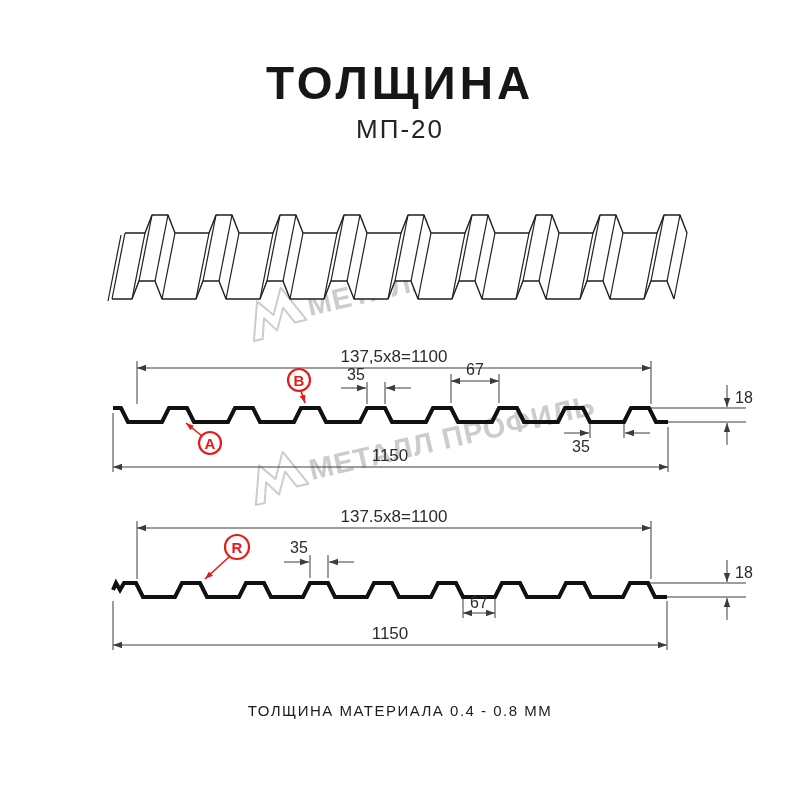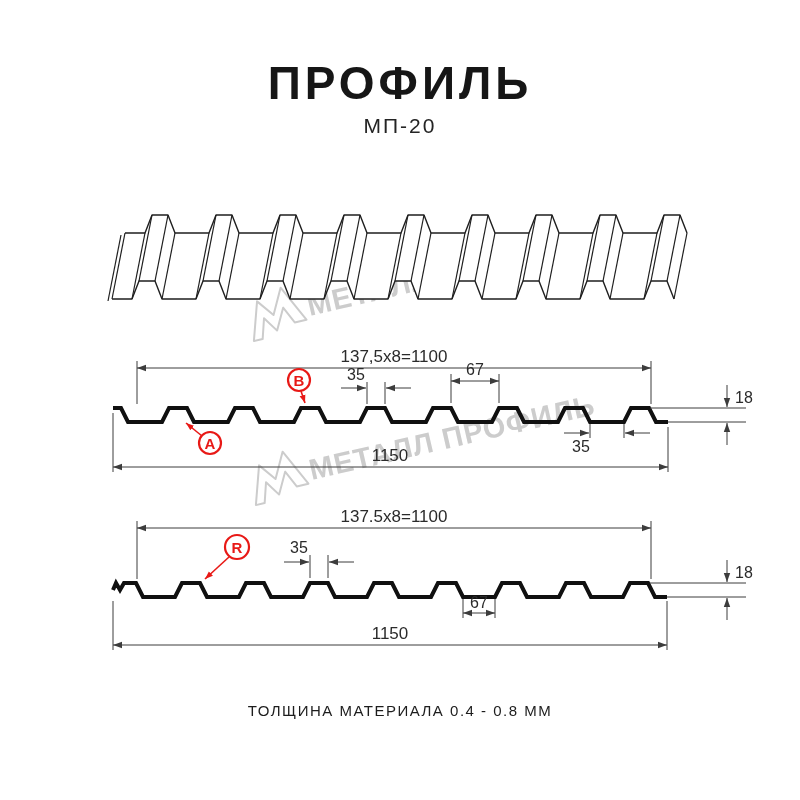--- a/index.html
+++ b/index.html
@@ -2,21 +2,21 @@
 <html><head>
 <meta charset="utf-8">
 <style>
   html,body{margin:0;padding:0;background:#fff;}
   .page{position:relative;width:800px;height:800px;background:#fff;overflow:hidden;
         font-family:"Liberation Sans",sans-serif;
         --red:#e81916;--ink:#161616;--dim:#3c3c3c;--wm:#cccccc;}
   .title{position:absolute;top:56px;left:0;width:100%;text-align:center;
          font-size:46px;font-weight:800;letter-spacing:4px;color:var(--ink);}
   .subtitle{position:absolute;top:114px;left:0;width:100%;text-align:center;
-         font-size:21px;font-weight:500;letter-spacing:2px;color:#242424;}
+         font-size:26px;font-weight:500;letter-spacing:2px;color:#242424;}
   .footer{position:absolute;top:702px;left:0;width:100%;text-align:center;
          font-size:15px;font-weight:500;letter-spacing:1.5px;color:#1d1d1d;}
   svg.draw{position:absolute;left:0;top:0;}
   .thin{stroke:var(--dim);stroke-width:1;fill:none;}
   .prof{stroke:#101010;stroke-width:4;fill:none;stroke-linejoin:miter;}
   .sheetln{stroke:#1f1f1f;stroke-width:1.2;fill:none;}
   .sheetedge{stroke:#1f1f1f;stroke-width:1.4;fill:none;stroke-linejoin:round;}
   .dimtxt{fill:#2b2b2b;font-size:16px;font-family:"Liberation Sans",sans-serif;}
   .dimbig{fill:#2b2b2b;font-size:17px;font-family:"Liberation Sans",sans-serif;}
   .redln{stroke:var(--red);stroke-width:1.6;fill:none;}
@@ -25,21 +25,21 @@
           font-family:"Liberation Sans",sans-serif;}
   .wmtxt{fill:var(--wm);font-size:29px;font-weight:bold;letter-spacing:1px;
          font-family:"Liberation Sans",sans-serif;}
   .wmlogo{stroke:var(--wm);stroke-width:2;fill:none;stroke-linejoin:round;}
 </style>
 </head>
 <body>
 
 <div class="page" style="--red: #e81916; --ink: #161616; --dim: #3c3c3c; --wm: #cccccc;">
 
-  <div class="title">ПРОФИЛЬ</div>
+  <div class="title">ТОЛЩИНА</div>
   <div class="subtitle">МП-20</div>
 
   <svg class="draw" width="800" height="800" viewBox="0 0 800 800">
     <defs>
       <marker id="mE" markerWidth="10" markerHeight="8" refX="9" refY="4" orient="auto" markerUnits="userSpaceOnUse">
         <path d="M0,0.8 L9,4 L0,7.2 Z" fill="#3c3c3c"></path>
       </marker>
       <marker id="mS" markerWidth="10" markerHeight="8" refX="9" refY="4" orient="auto-start-reverse" markerUnits="userSpaceOnUse">
         <path d="M0,0.8 L9,4 L0,7.2 Z" fill="#3c3c3c"></path>
       </marker>

